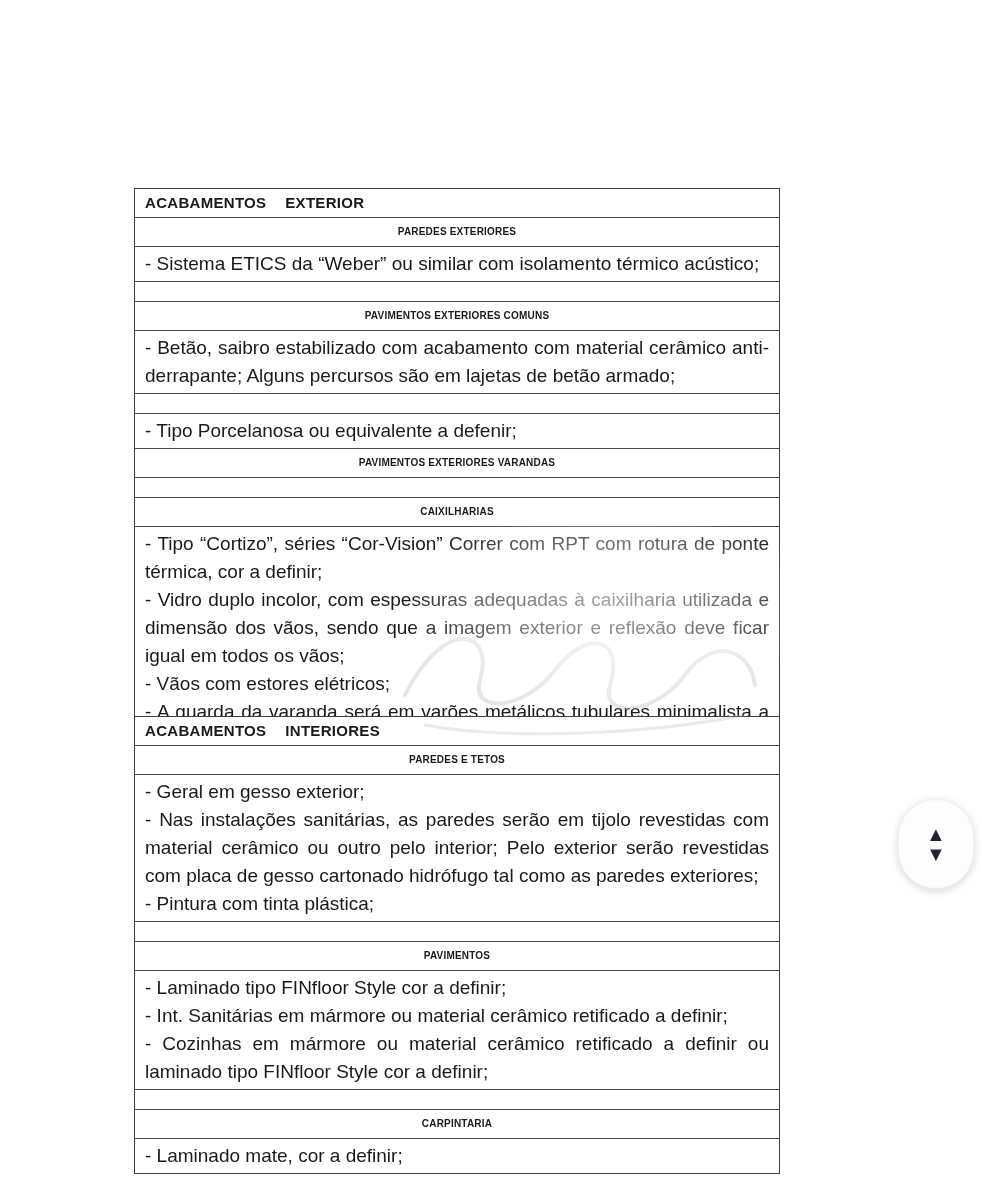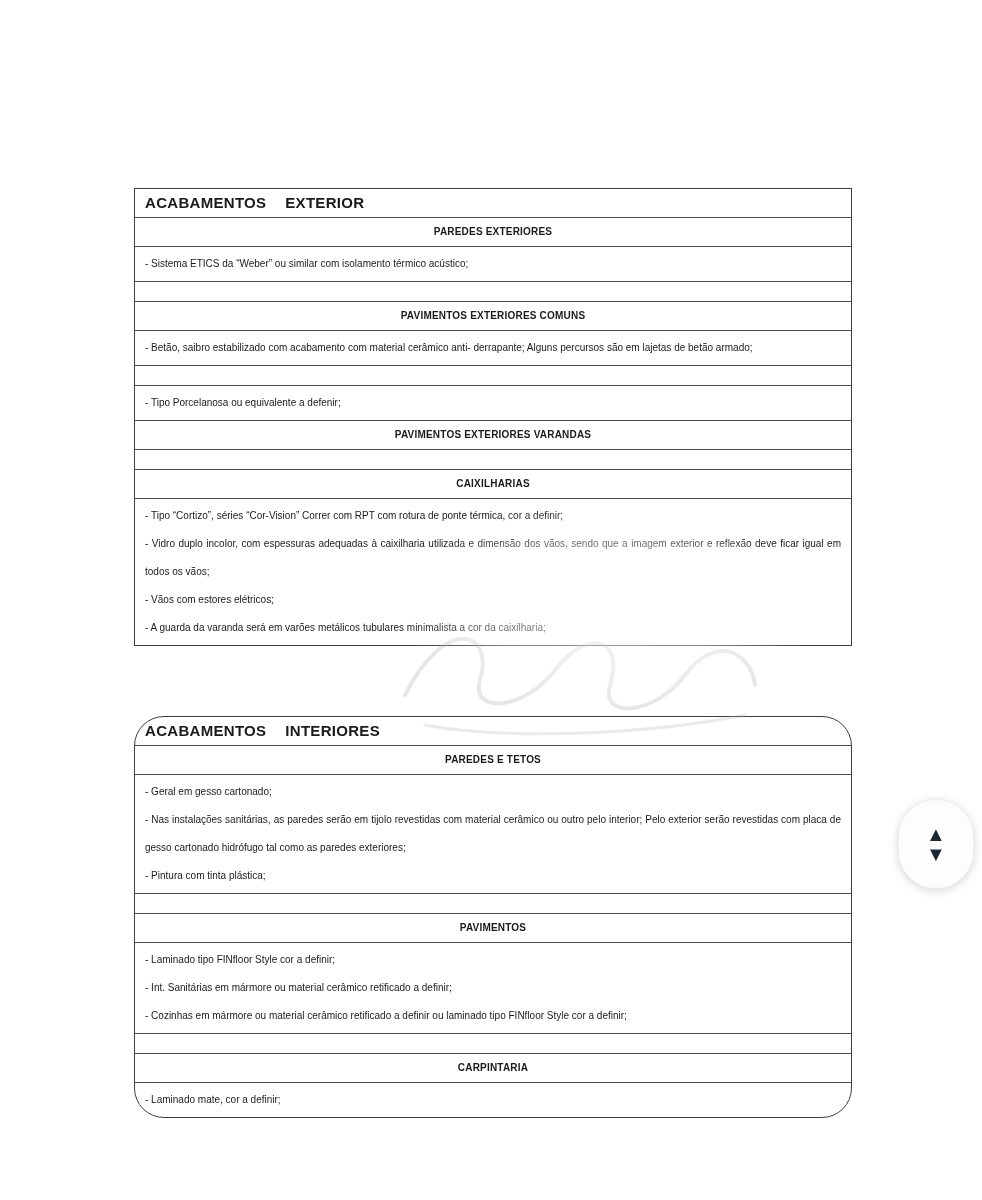--- a/index.html
+++ b/index.html
@@ -9,26 +9,26 @@
     font-family: "Liberation Sans", "DejaVu Sans", sans-serif;
     color: #1a1a1a;
     position: relative;
     overflow: hidden;
   }
   .page { position: absolute; inset: 0; background: #ffffff; }
 
   .spec-table {
     position: absolute;
     left: 134px;
-    width: 718px;
+    width: 646px;
     border: 1px solid #3f3f3f;
     background: #ffffff;
   }
   .spec-table.t0 { top: 188px; }
-  .spec-table.t1 { top: 716px; border-radius: 30px; }
+  .spec-table.t1 { top: 716px; }
 
   .row { border-bottom: 1px solid #4a4a4a; }
   .row:last-child { border-bottom: none; }
 
   .row.title {
     min-height: 28px;
     line-height: 28px;
     font-weight: bold;
     font-size: 15px;
     padding: 0 10px;
@@ -39,21 +39,21 @@
   .row.header {
     min-height: 28px;
     line-height: 28px;
     font-weight: bold;
     font-size: 10px;
     text-align: center;
     letter-spacing: 0.2px;
   }
   .row.content {
     padding: 3px 10px;
-    font-size: 10px;
+    font-size: 19px;
     line-height: 28px;
   }
   .row.empty { height: 20px; }
 
   .bullet { text-align: justify; }
 
   
   .watermark {
     position: absolute;
     left: 385px; top: 575px;
@@ -120,21 +120,21 @@
           <div class="bullet">- Tipo “Cortizo”, séries “Cor-Vision” Correr com RPT com rotura de ponte térmica, cor a definir;</div>
           <div class="bullet">- Vidro duplo incolor, com espessuras adequadas à caixilharia utilizada e dimensão dos vãos, sendo que a imagem exterior e reflexão deve ficar igual em todos os vãos;</div>
           <div class="bullet">- Vãos com estores elétricos;</div>
           <div class="bullet">- A guarda da varanda será em varões metálicos tubulares minimalista a cor da caixilharia;</div>
         </div>
       </section>
       <section class="spec-table t1">
         <div class="row title">ACABAMENTOS  INTERIORES</div>
         <div class="row header">PAREDES E TETOS</div>
         <div class="row content">
-          <div class="bullet">- Geral em gesso cartonado;</div>
+          <div class="bullet">- Geral em gesso exterior;</div>
           <div class="bullet">- Nas instalações sanitárias, as paredes  serão em tijolo revestidas com material cerâmico ou outro pelo interior; Pelo exterior serão revestidas com placa de gesso cartonado hidrófugo tal como as paredes exteriores;</div>
           <div class="bullet">- Pintura com tinta plástica;</div>
         </div>
         <div class="row empty"></div>
         <div class="row header">PAVIMENTOS</div>
         <div class="row content">
           <div class="bullet">- Laminado tipo FINfloor Style cor a definir;</div>
           <div class="bullet">- Int. Sanitárias em mármore ou material cerâmico retificado a definir;</div>
           <div class="bullet">- Cozinhas em mármore ou material cerâmico retificado a definir ou laminado tipo FINfloor Style cor a definir;</div>
         </div>

